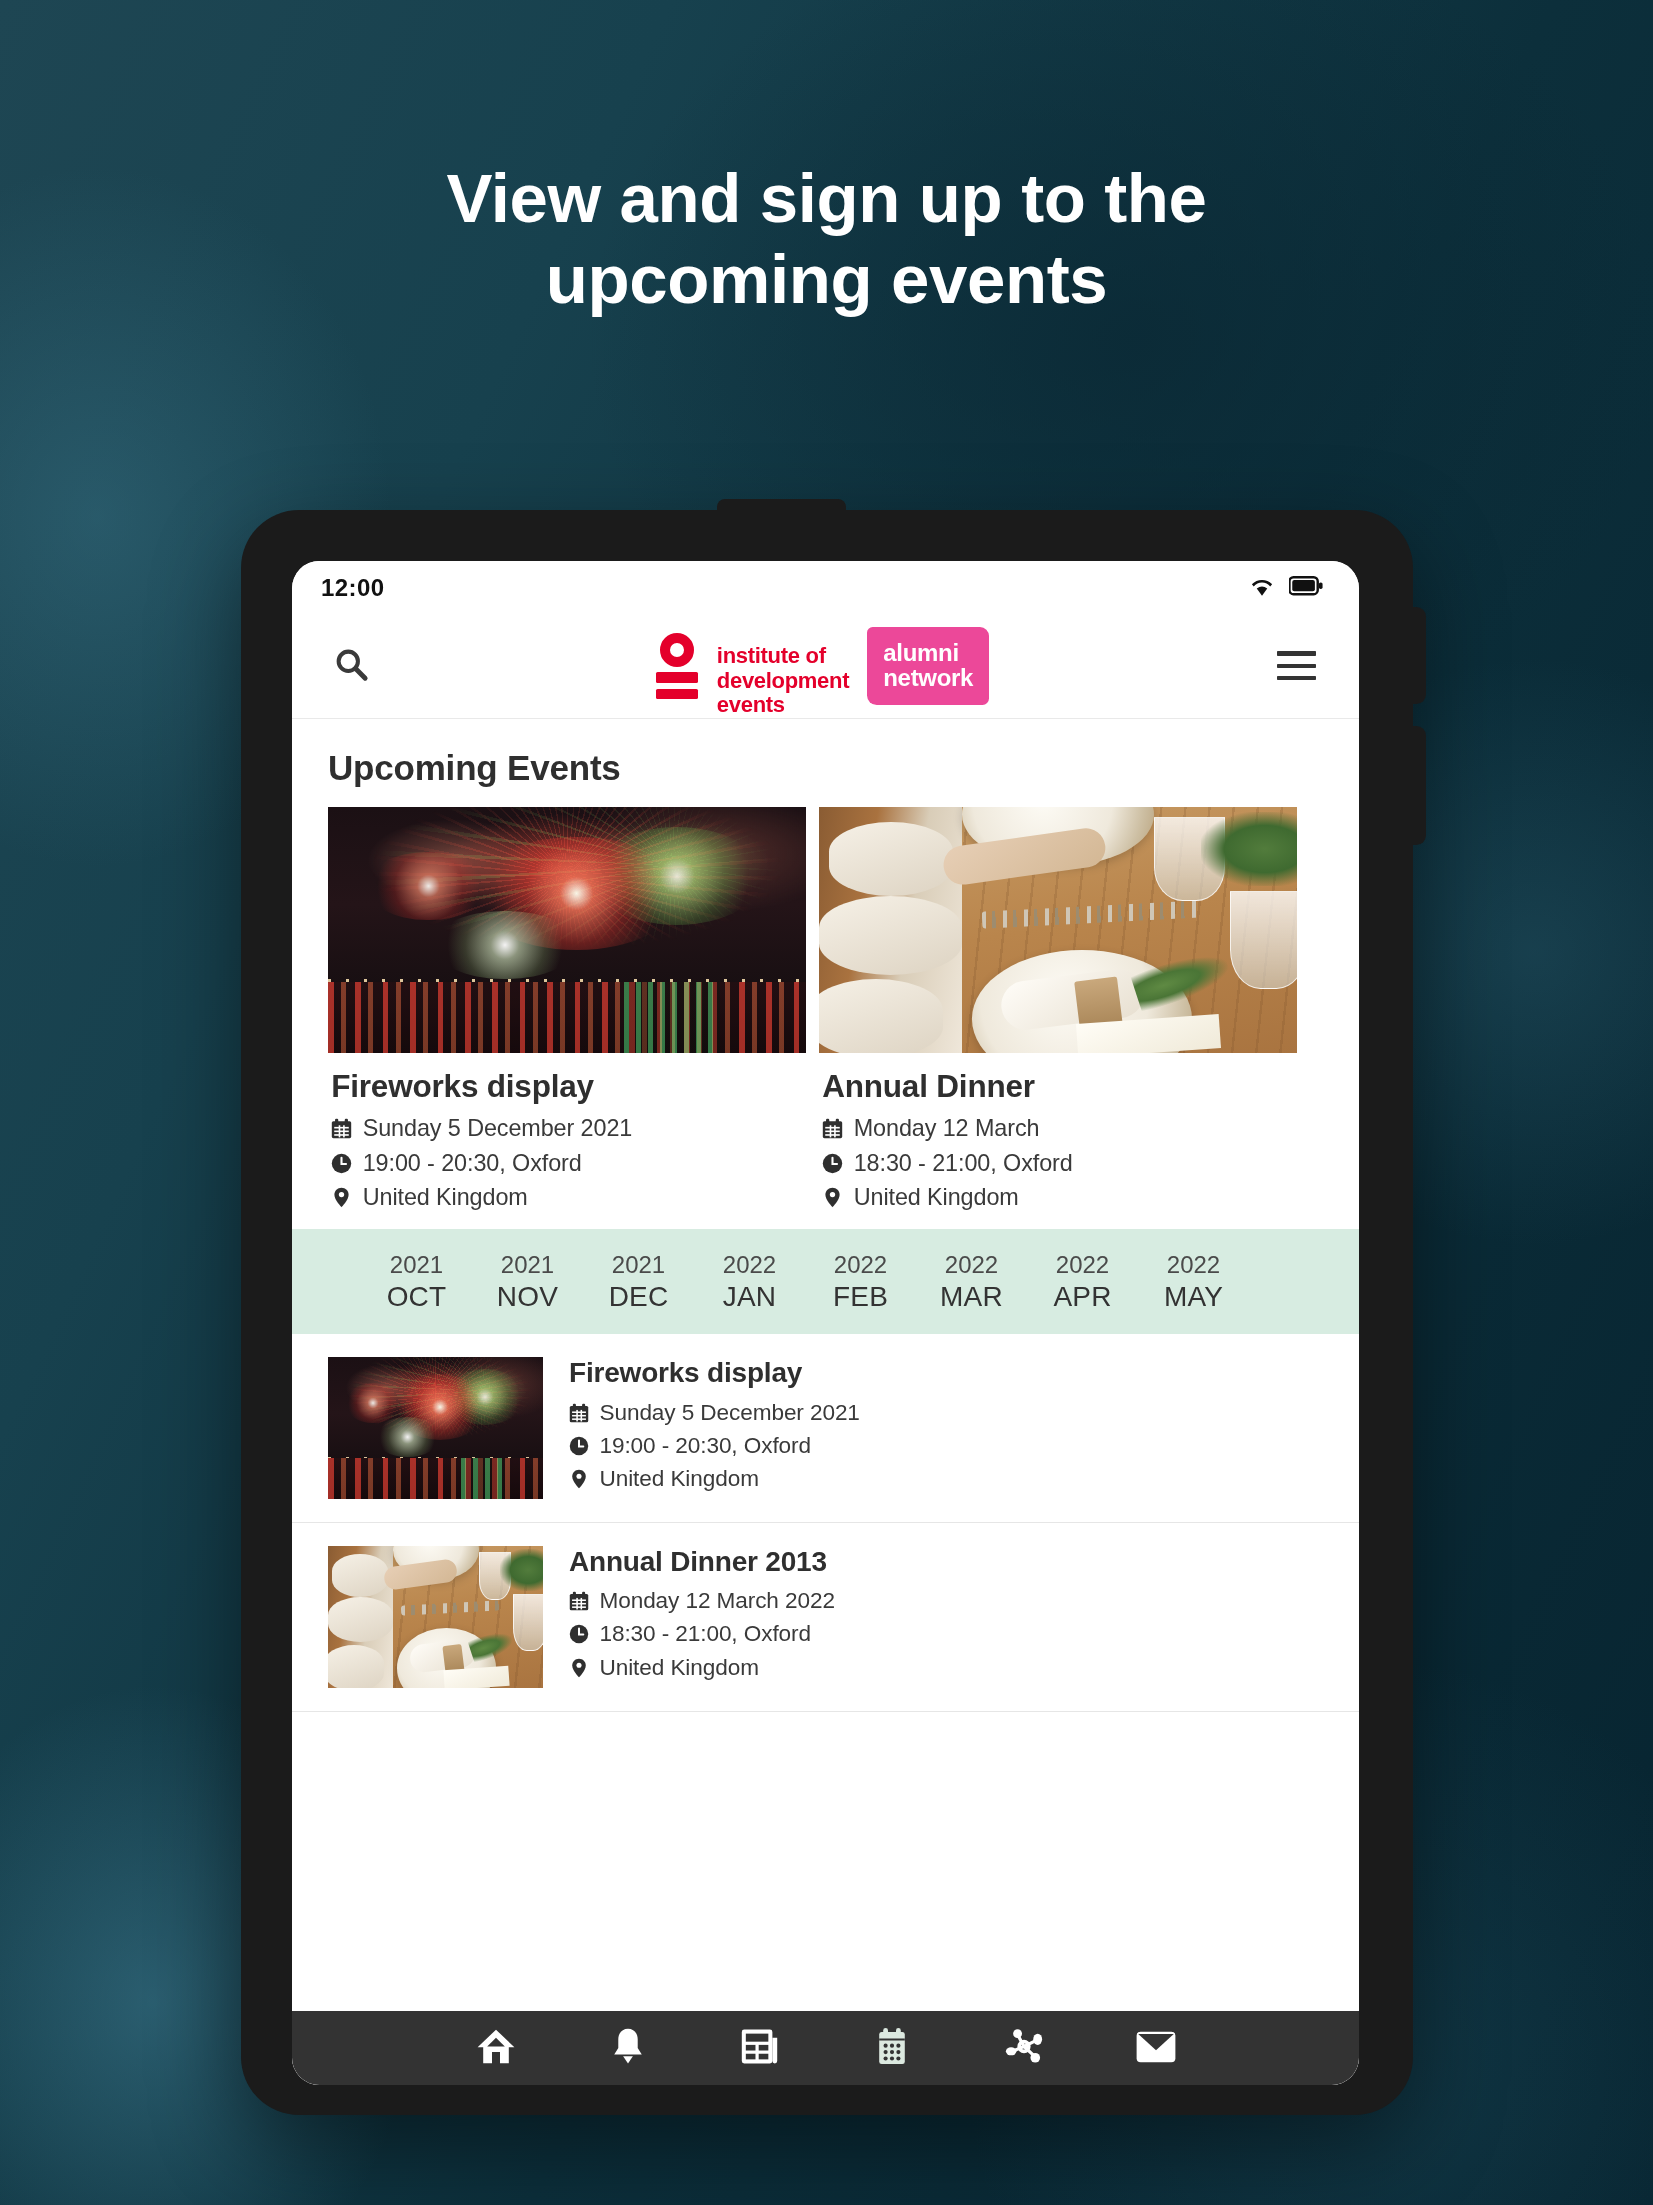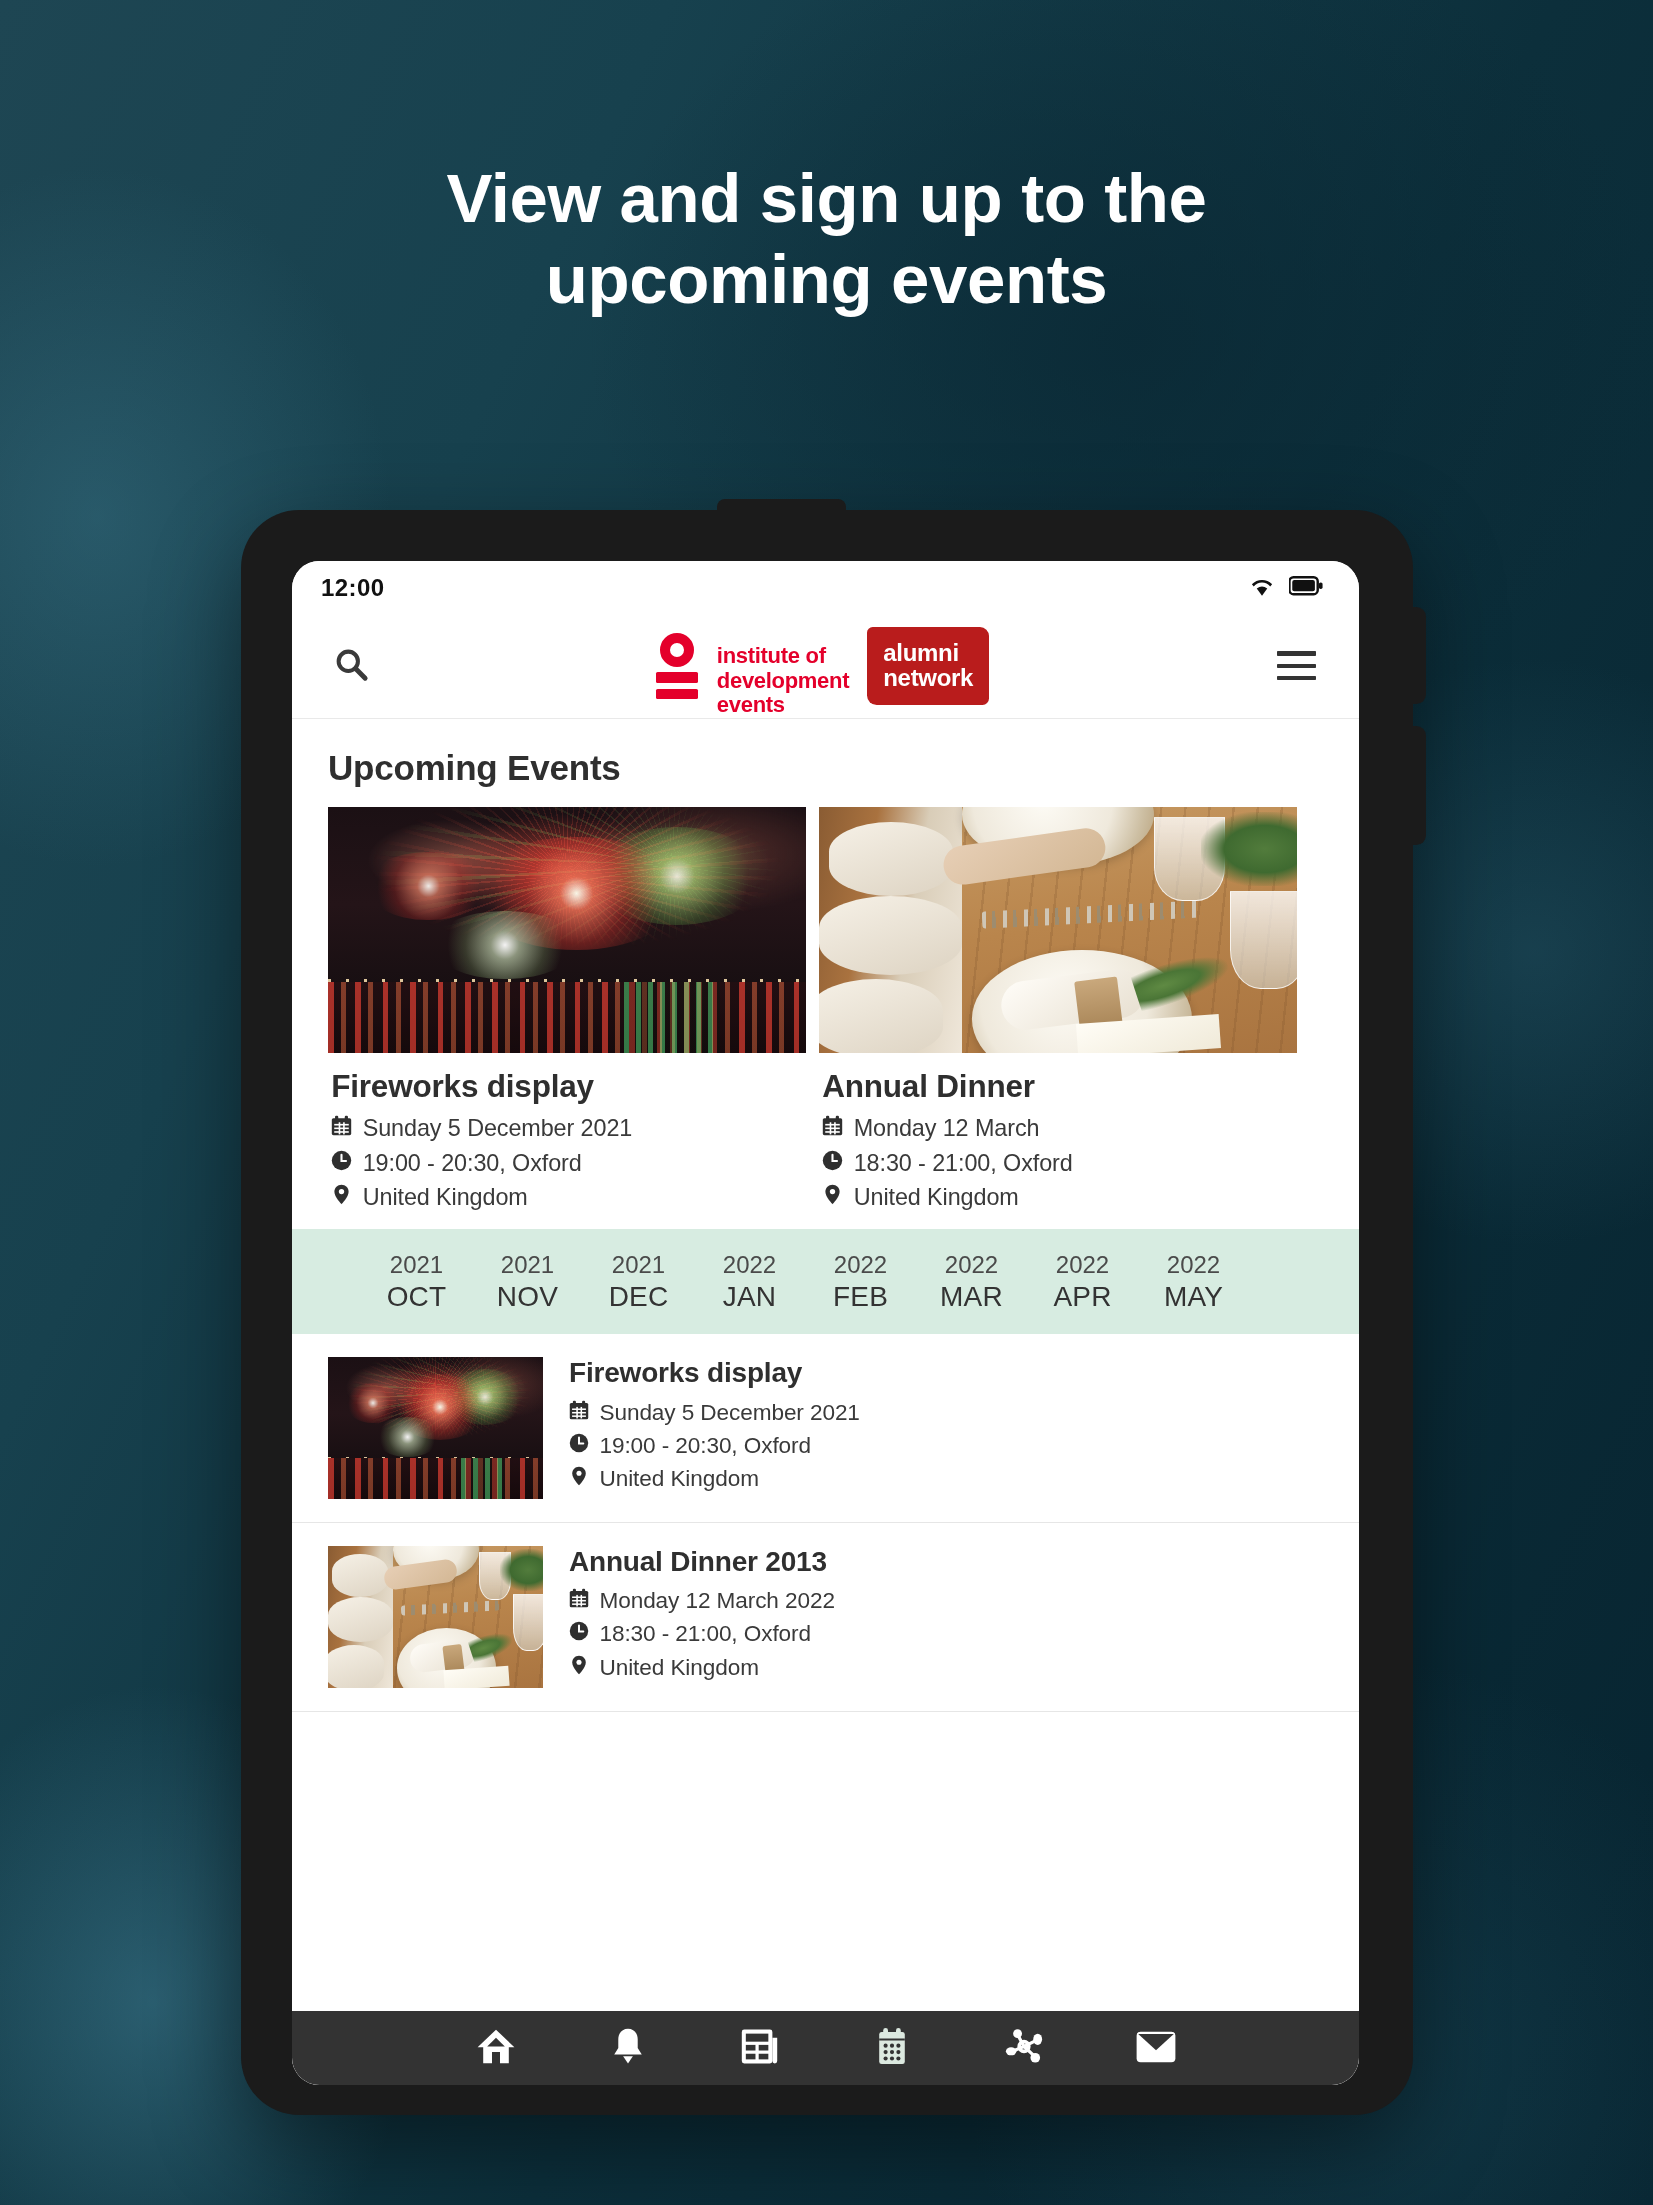--- a/index.html
+++ b/index.html
@@ -87,21 +87,21 @@
   .ids-ring {
     width:34px; height:34px; border-radius:50%;
     border:10.5px solid #e4002b;
   }
   .ids-bar { width:42px; height:10.5px; background:#e4002b; border-radius:1.6px; }
   .ids-text {
     color:#e4002b; font-size:22px; font-weight:bold;
     line-height:1.12; letter-spacing:-0.3px;margin-top:30px;
   }
   .alumni-badge {
-    background:#b91c1c; color:#fff;
+    background:#ec4899; color:#fff;
     font-size:24px; font-weight:bold; line-height:1.07;
     padding:13px 16px 14.5px 16px;
     border-radius:5.7px 9px 6.5px 9.7px;
     letter-spacing:-0.3px;
   }
   #menu-btn { width:57px; flex:0 0 57px; display:flex; flex-direction:column; gap:7.3px; align-items:center; justify-content:center; }
   #menu-btn span { display:block; width:39px; height:4.8px; background:#333; border-radius:0.8px; }
 
   
   #content { flex:1; background:#fff; overflow:hidden; display:flex; flex-direction:column; }
@@ -114,21 +114,21 @@
   
   #featured {
     display:flex; gap:13px;
     padding:0 0 0 36px;
     flex:0 0 auto;
   }
   .fcard { width:478px; flex:0 0 478px; }
   .fcard-img { width:100%; height:246px; overflow:hidden; position:relative; }
   .fcard-body { padding:14.5px 3.2px 11.3px 3.2px; }
   .fcard-title { font-size:31.5px; font-weight:bold; color:#2f2f2f; margin-bottom:10.5px; letter-spacing:-0.2px; }
-  .meta-row { display:flex; align-items:flex-start; gap:10.5px; margin-bottom:7.3px; }
+  .meta-row { display:flex; align-items:flex-end; gap:10.5px; margin-bottom:7.3px; }
   .meta-text { font-size:23.4px; color:#3a3a3a; letter-spacing:-0.1px; }
 
   
   #monthstrip {
     background:#d7ece1;
     display:flex; align-items:center;
     padding:21px 0 21px 71px;
     gap:4px;
     flex:0 0 auto;
   }

